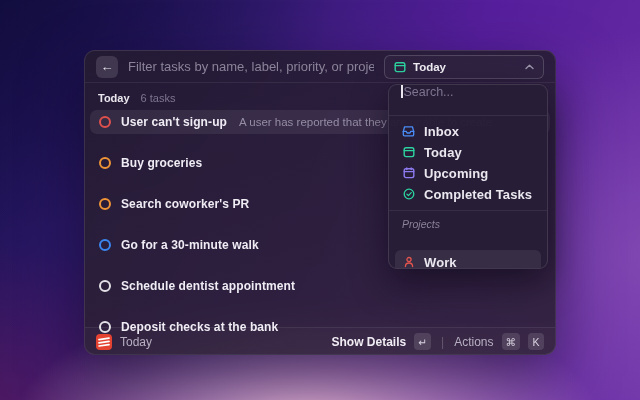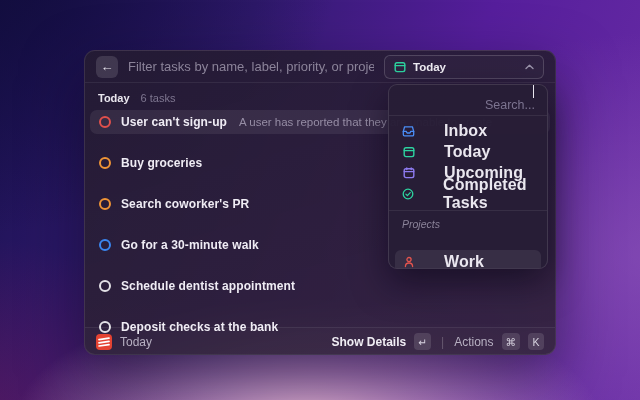--- a/index.html
+++ b/index.html
@@ -73,34 +73,33 @@
 
   
   .menu{
     position:absolute; left:388px; top:84px; width:160px; height:185px;
     background:rgba(39,29,54,0.97);
     border:1px solid rgba(255,255,255,0.12); border-radius:9px;
     box-shadow:0 14px 34px rgba(8,4,20,0.55);
     overflow:hidden; z-index:5;
   }
   .menu .search{
-    height:31px; display:flex; align-items:flex-end; padding:0 12px;
+    height:31px; display:flex; align-items:flex-start; padding:0 12px;
     border-bottom:1px solid rgba(255,255,255,0.08);
-    flex-direction:column;
   }
   .caret{ width:1.5px; height:13px; background:#e9e6ef; margin-right:1px; }
   .search .ph{ font-size:12.5px; color:#7c7490; }
 
   .menu .items{ padding:5px 6px 2px 6px; }
   .mitem{
     height:20px; border-radius:6px; display:flex; align-items:center;
     gap:9px; padding:0 7px; margin-bottom:1px;
   }
   .mitem.sel{ background:rgba(255,255,255,0.08); height:24px; }
-  .mitem .ml{ font-size:16px; color:#eae7ef; font-weight:bold; letter-spacing:0.1px;margin-left:20px; }
+  .mitem .ml{ font-size:13px; color:#eae7ef; font-weight:bold; letter-spacing:0.1px; }
   .mitem .ic{ display:flex; width:13px; justify-content:center; }
 
   .menu .mdiv{ height:1px; background:rgba(255,255,255,0.08); margin:3px 0 0 0; }
   .plabel{ font-size:10.5px; color:#8b8399; padding:7px 13px 20px 13px;font-style:italic; }
 
   
   .footer{
     position:absolute; left:0; right:0; top:276px; height:28px;
     border-top:1px solid rgba(255,255,255,0.07);
     background:rgba(255,255,255,0.015);

